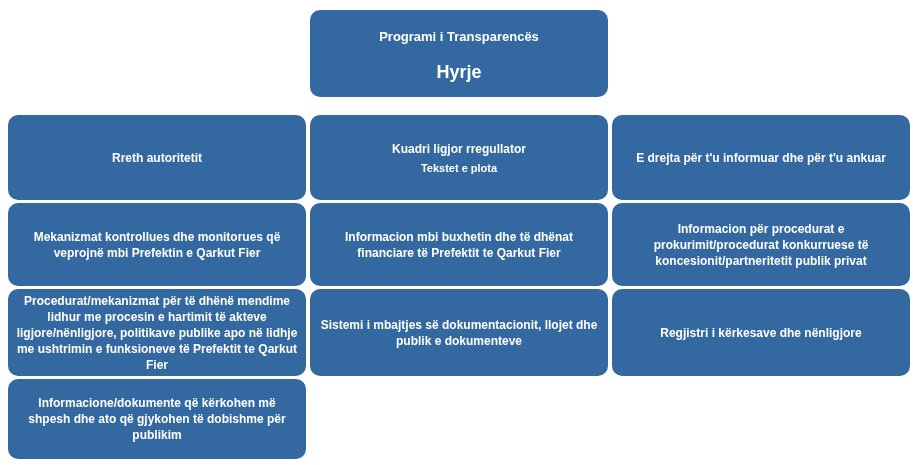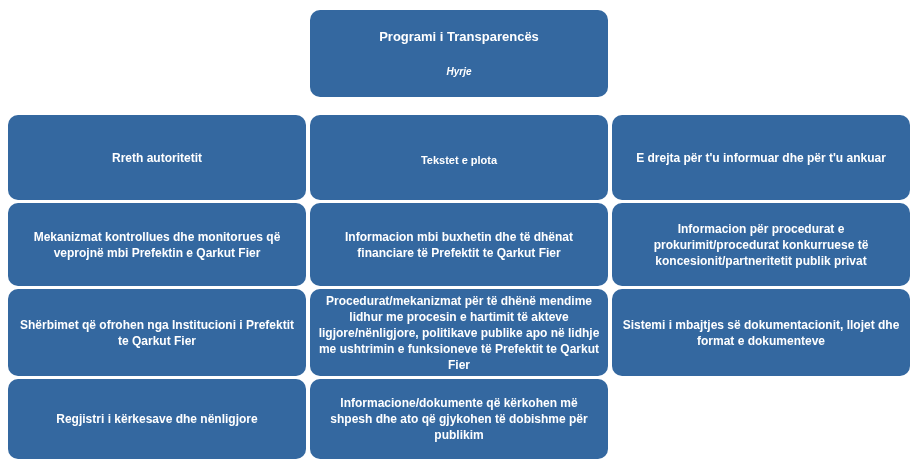--- a/index.html
+++ b/index.html
@@ -43,23 +43,22 @@
     position: absolute;
     left: 310px;
     top: 10px;
     width: 298px;
     height: 87px;
   }
   #header-card .card-title {
     font-size: 13px;
   }
   #header-card .card-subtitle {
-    font-size: 10px;
+    font-size: 18px;
     margin-top: 20px;
-    font-style: italic;
   }
   #grid {
     position: absolute;
     left: 8px;
     top: 115px;
     width: 902px;
     display: grid;
     grid-template-columns: repeat(3, 1fr);
     grid-template-rows: 85px 83px 87px 80px;
     column-gap: 4px;
@@ -76,49 +75,47 @@
     <div class="card-subtitle">Hyrje</div>
   </div>
 
   <div id="grid">
 
     <div class="card">
       <div class="card-title">Rreth autoritetit</div>
     </div>
 
     <div class="card">
+      <div class="card-title">Kuadri ligjor rregullator</div>
       <div class="card-subtitle">Tekstet e plota</div>
     </div>
 
     <div class="card">
       <div class="card-title">E drejta për t'u informuar dhe për t'u ankuar</div>
     </div>
 
     <div class="card">
       <div class="card-title">Mekanizmat kontrollues dhe monitorues që veprojnë mbi Prefektin e Qarkut Fier</div>
     </div>
 
     <div class="card">
       <div class="card-title">Informacion mbi buxhetin dhe të dhënat financiare të Prefektit te Qarkut Fier</div>
     </div>
 
     <div class="card">
       <div class="card-title">Informacion për procedurat e prokurimit/procedurat konkurruese të koncesionit/partneritetit publik privat</div>
     </div>
 
-    <div class="card">
-      <div class="card-title">Shërbimet që ofrohen nga Institucioni i Prefektit te Qarkut Fier</div>
-    </div>
 
     <div class="card">
       <div class="card-title">Procedurat/mekanizmat për të dhënë mendime lidhur me procesin e hartimit të akteve ligjore/nënligjore, politikave publike apo në lidhje me ushtrimin e funksioneve të Prefektit te Qarkut Fier</div>
     </div>
 
     <div class="card">
-      <div class="card-title">Sistemi i mbajtjes së dokumentacionit, llojet dhe format e dokumenteve</div>
+      <div class="card-title">Sistemi i mbajtjes së dokumentacionit, llojet dhe publik e dokumenteve</div>
     </div>
 
     <div class="card">
       <div class="card-title">Regjistri i kërkesave dhe nënligjore</div>
     </div>
 
 
     <div class="card">
       <div class="card-title">Informacione/dokumente që kërkohen më shpesh dhe ato që gjykohen të dobishme për publikim</div>
     </div>

